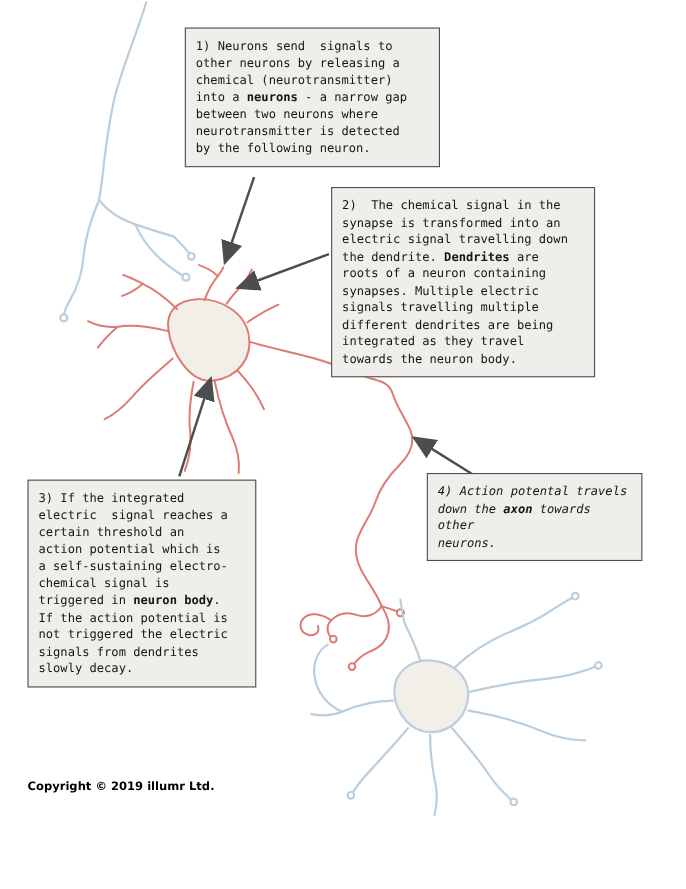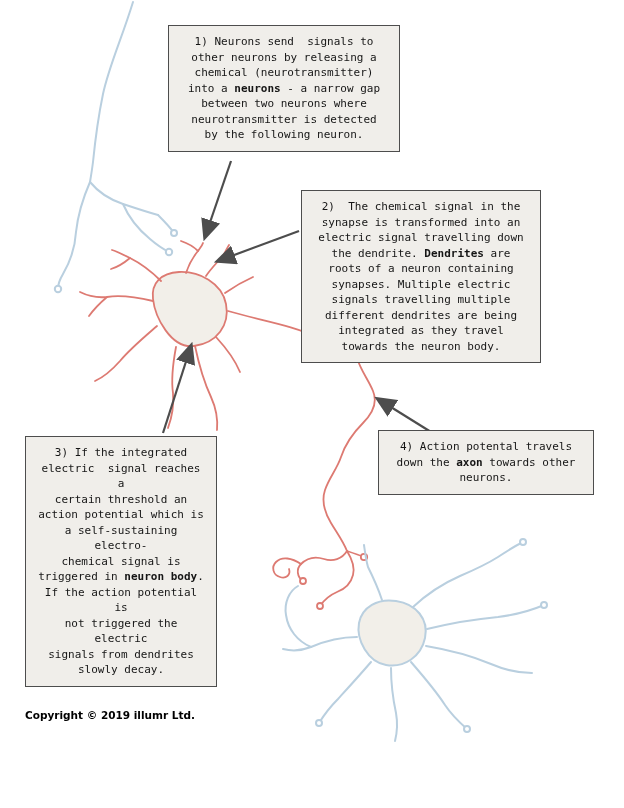--- a/index.html
+++ b/index.html
@@ -5,34 +5,33 @@
   * { margin:0; padding:0; box-sizing:border-box; }
   html,body { background:#ffffff; }
   body { width:624px; height:808px; font-family:"DejaVu Sans", sans-serif; }
   .page { position:relative; width:624px; height:808px; background:#ffffff; overflow:hidden; }
   svg.diagram { position:absolute; left:0; top:0; }
   .annot {
     position:absolute;
     background:#f0eeea;
     border:1px solid #4d4d4d;
     padding:8px 9px;
-    text-align:center;
   }
   .annot-text {
     font-family:"DejaVu Sans Mono", monospace;
     font-size:11px;
     line-height:15.5px;
     color:#151515;
     white-space:pre-wrap;
   }
   .annot-text .b { font-weight:bold; }
   .box1 { left:168px; top:25px;  width:232px; }
-  .box2 { left:301px; top:170px; width:240px;margin-top:20px; }
-  .box3 { left:25px;  top:436px; width:192px; }
-  .box4 { left:378px; top:430px; width:216px; }
+  .box2 { left:301px; top:170px; width:240px; }
+  .box3 { left:25px;  top:436px; width:208px; }
+  .box4 { left:388px; top:430px; width:196px;font-style:italic; }
   .copyright {
     position:absolute; left:25px; top:709px;
     font-size:10.5px; font-weight:bold; color:#000;
     font-family:"DejaVu Sans", sans-serif;
   }
   .caption {
     position:absolute; left:25px; top:744px; width:586px;
     font-size:12.4px; line-height:26px; color:#000;
   }
   .cap-label { font-weight:bold; }

